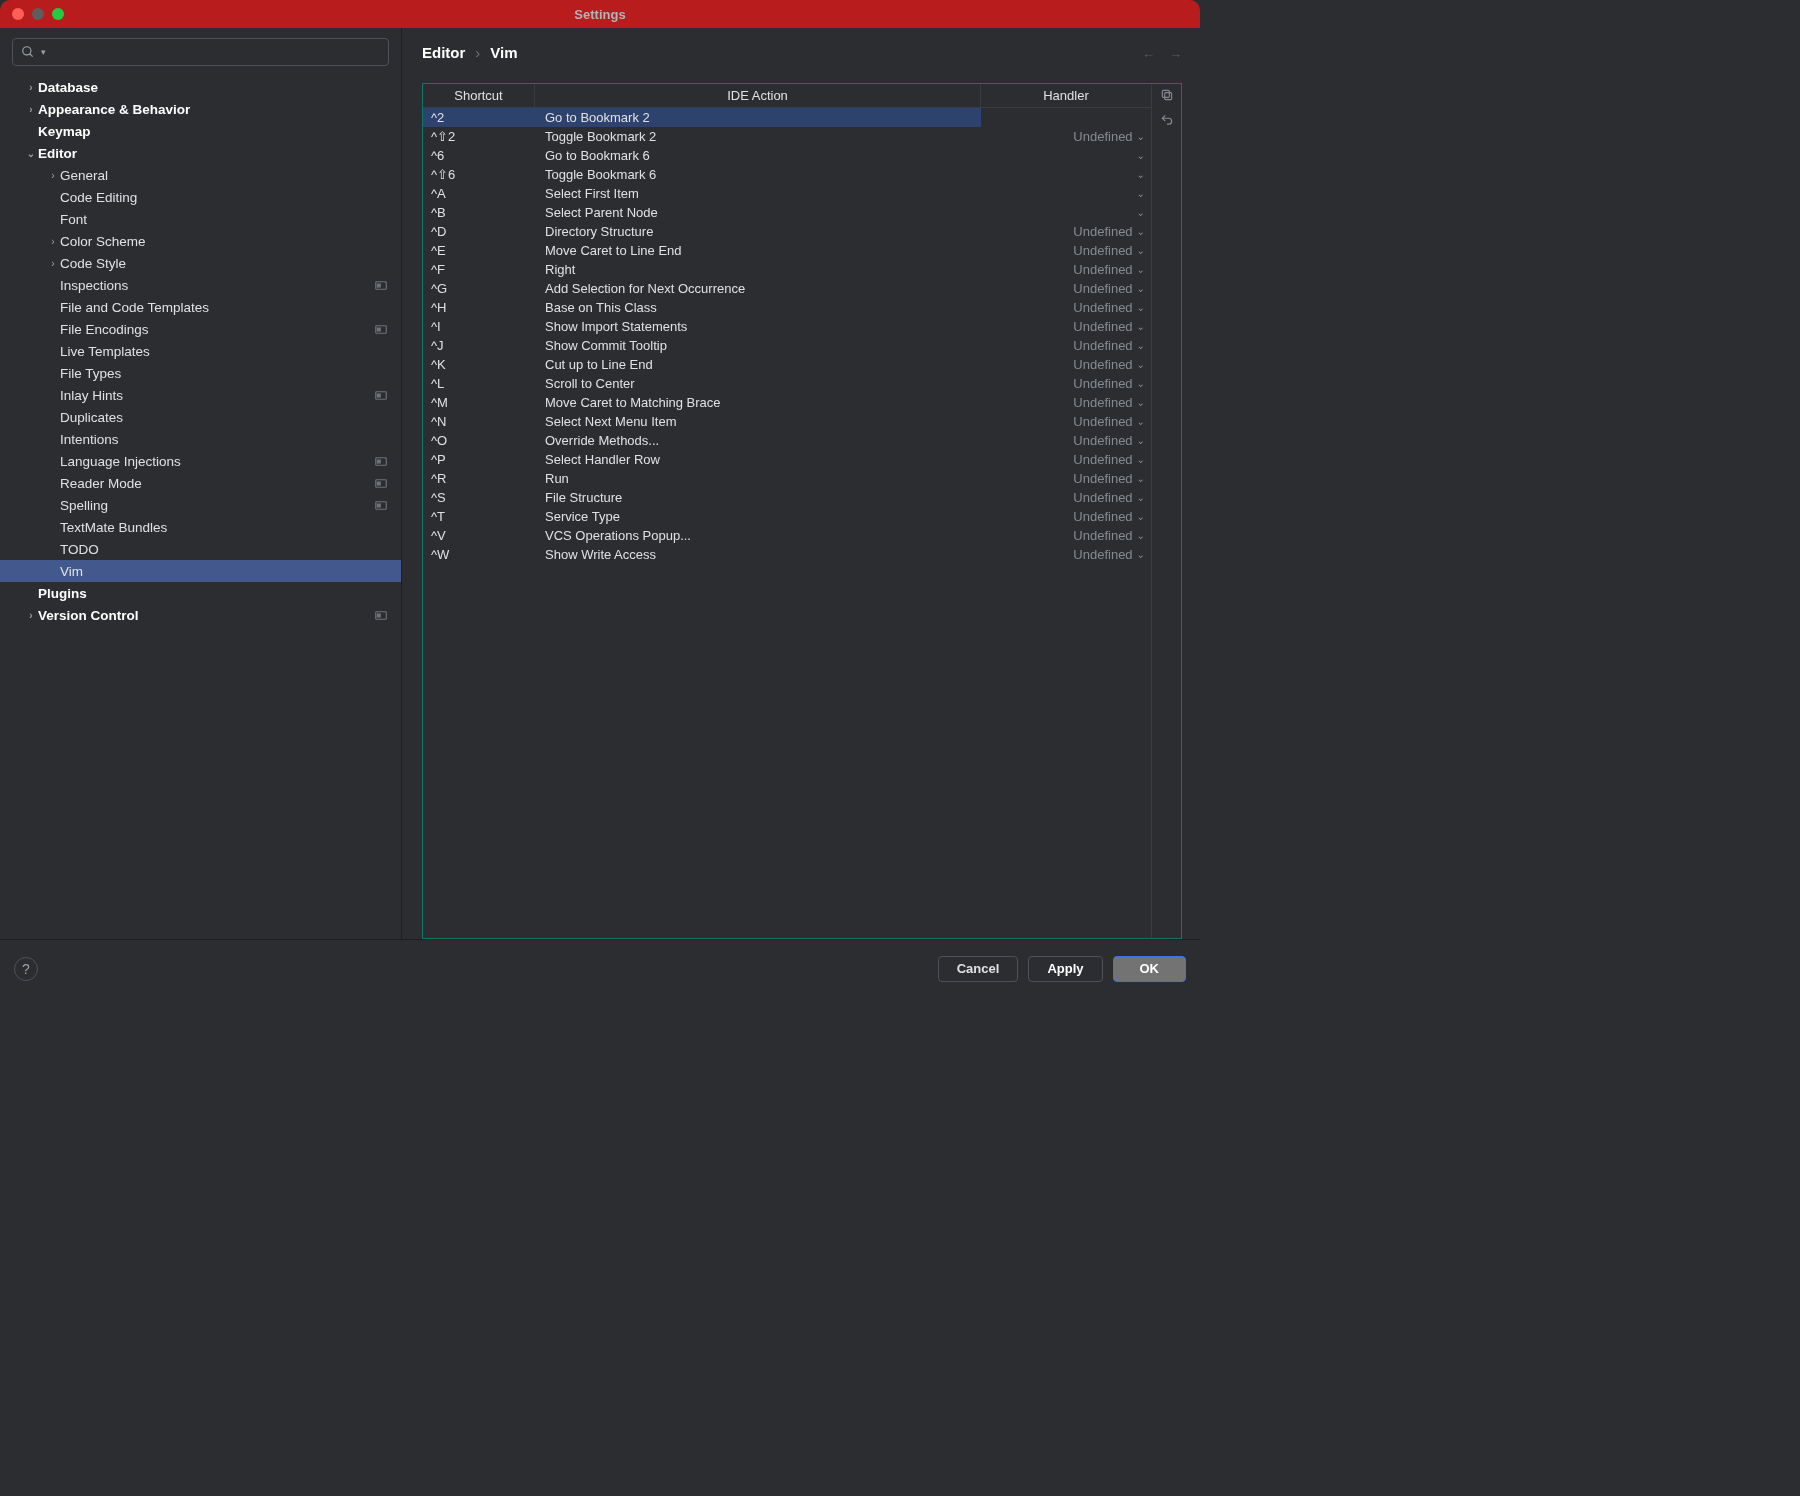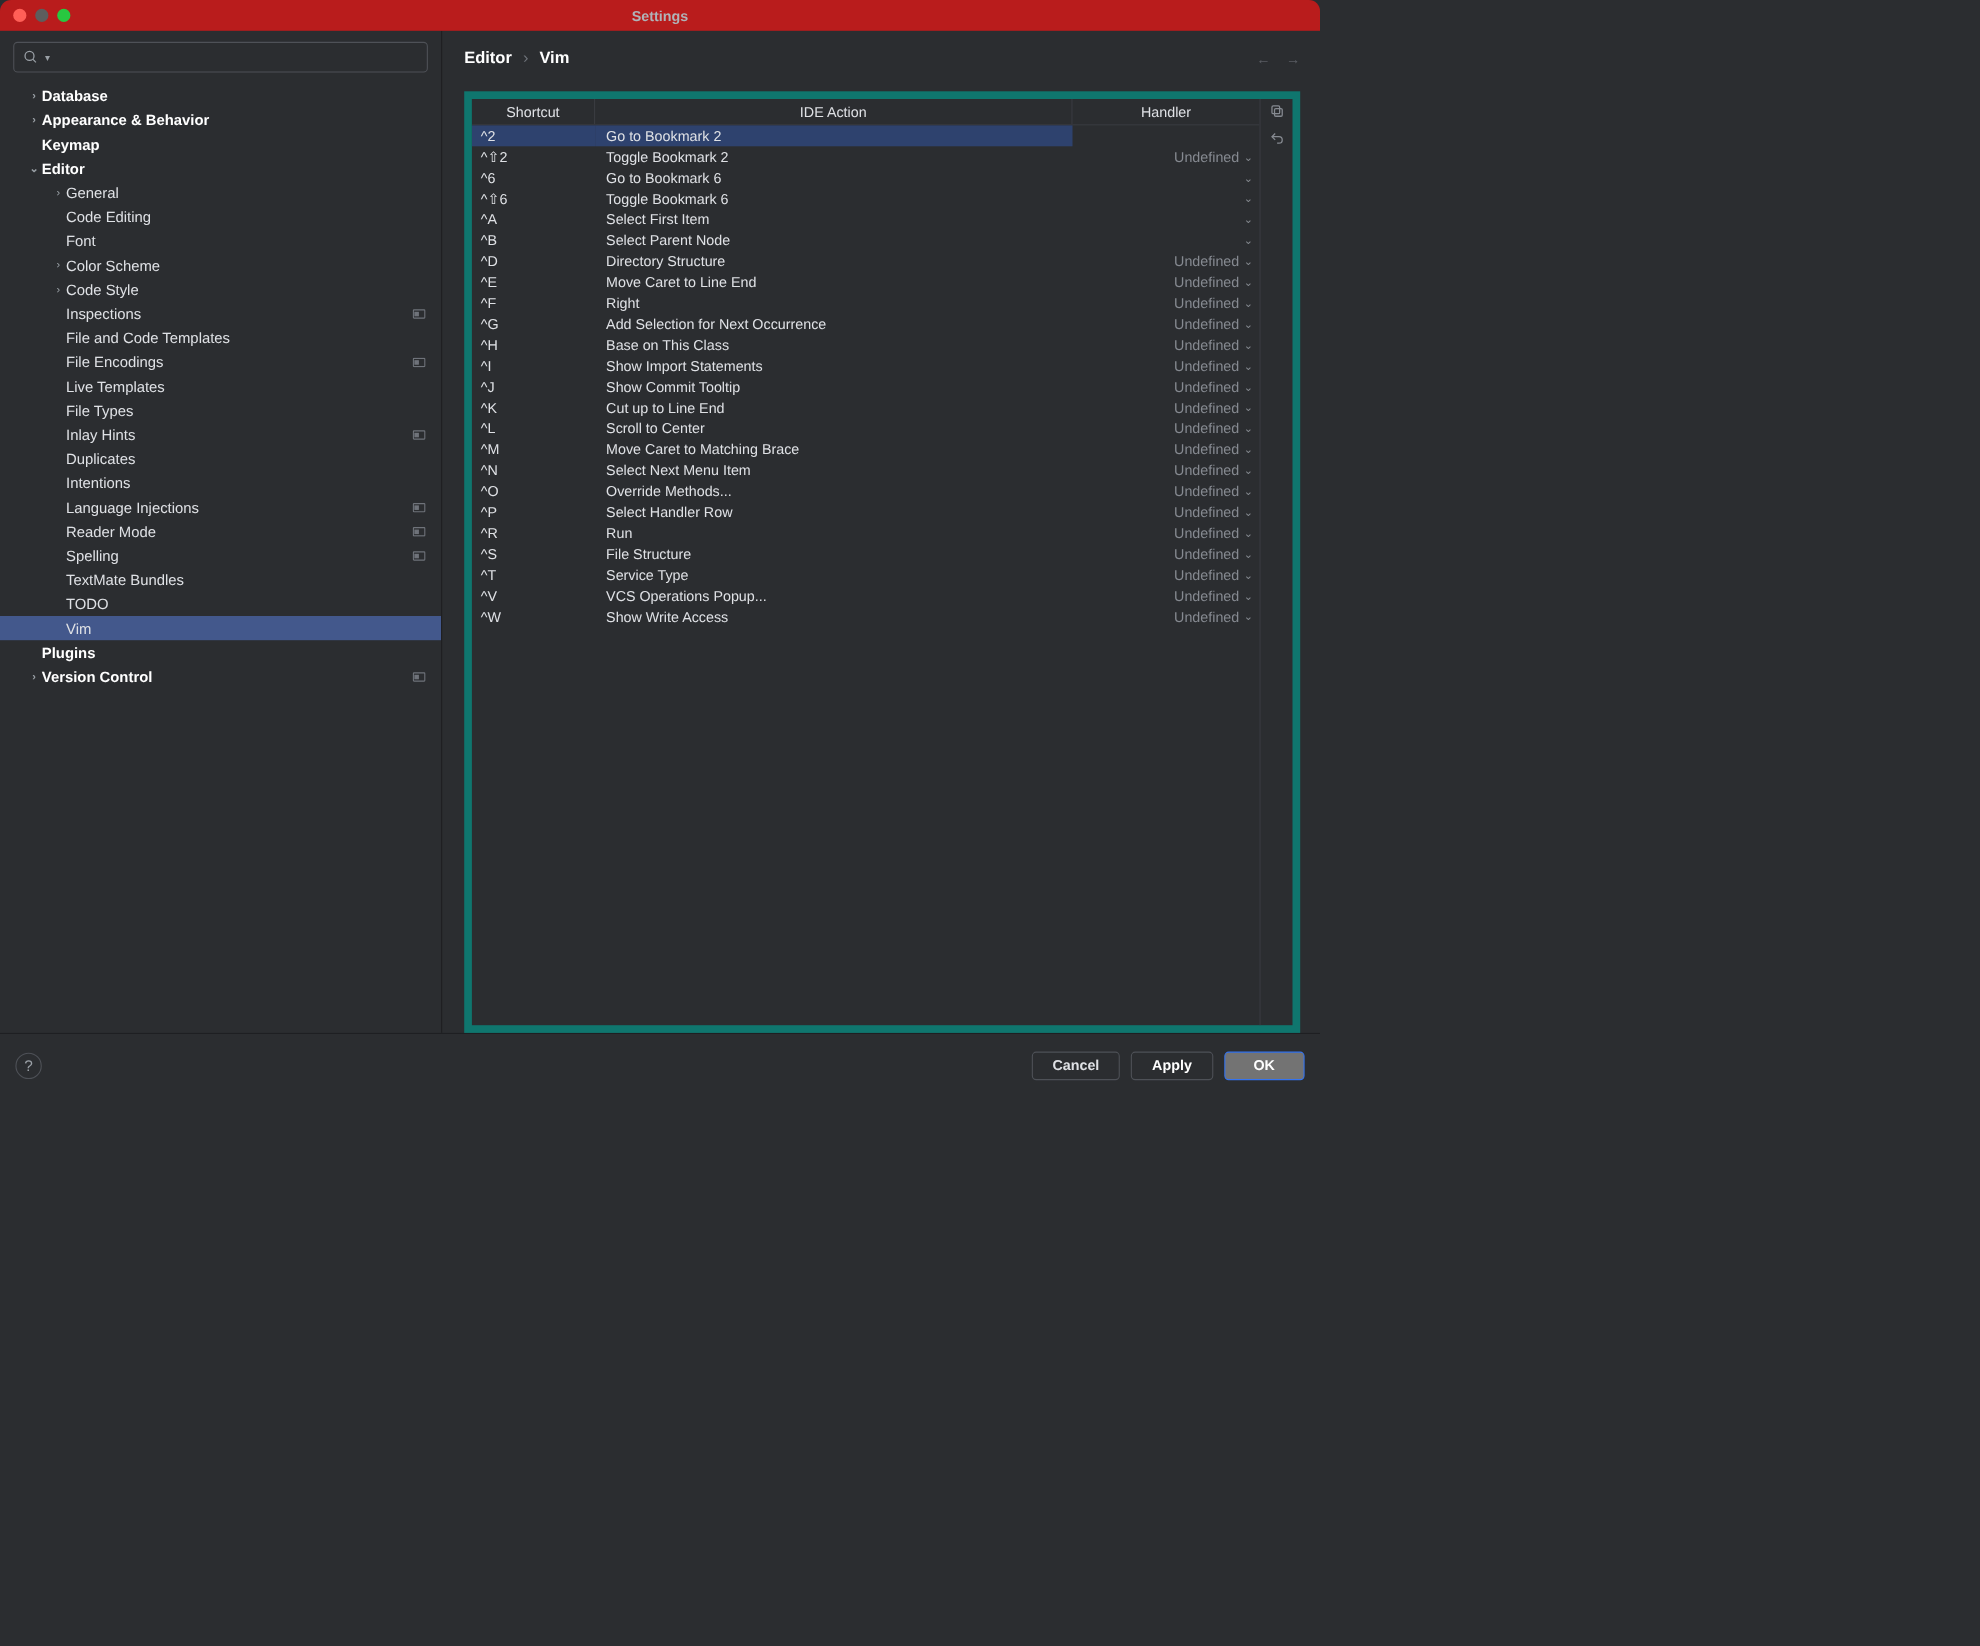--- a/index.html
+++ b/index.html
@@ -121,21 +121,21 @@
     display: flex;
     gap: 14px;
     color: #5a5d63;
   }
   .section-label {
     color: #c9ccd1;
     font-size: 13px;
     margin-bottom: 6px;
   }
   .table-wrap {
-    border: 7px solid #0f766e;
+    border: 1px solid #0f766e;
     flex: 1;
     display: flex;
     overflow: hidden;
     position: relative;
     margin-right: 8px;
   }
   .table-body {
     flex: 1;
     overflow: auto;
   }

